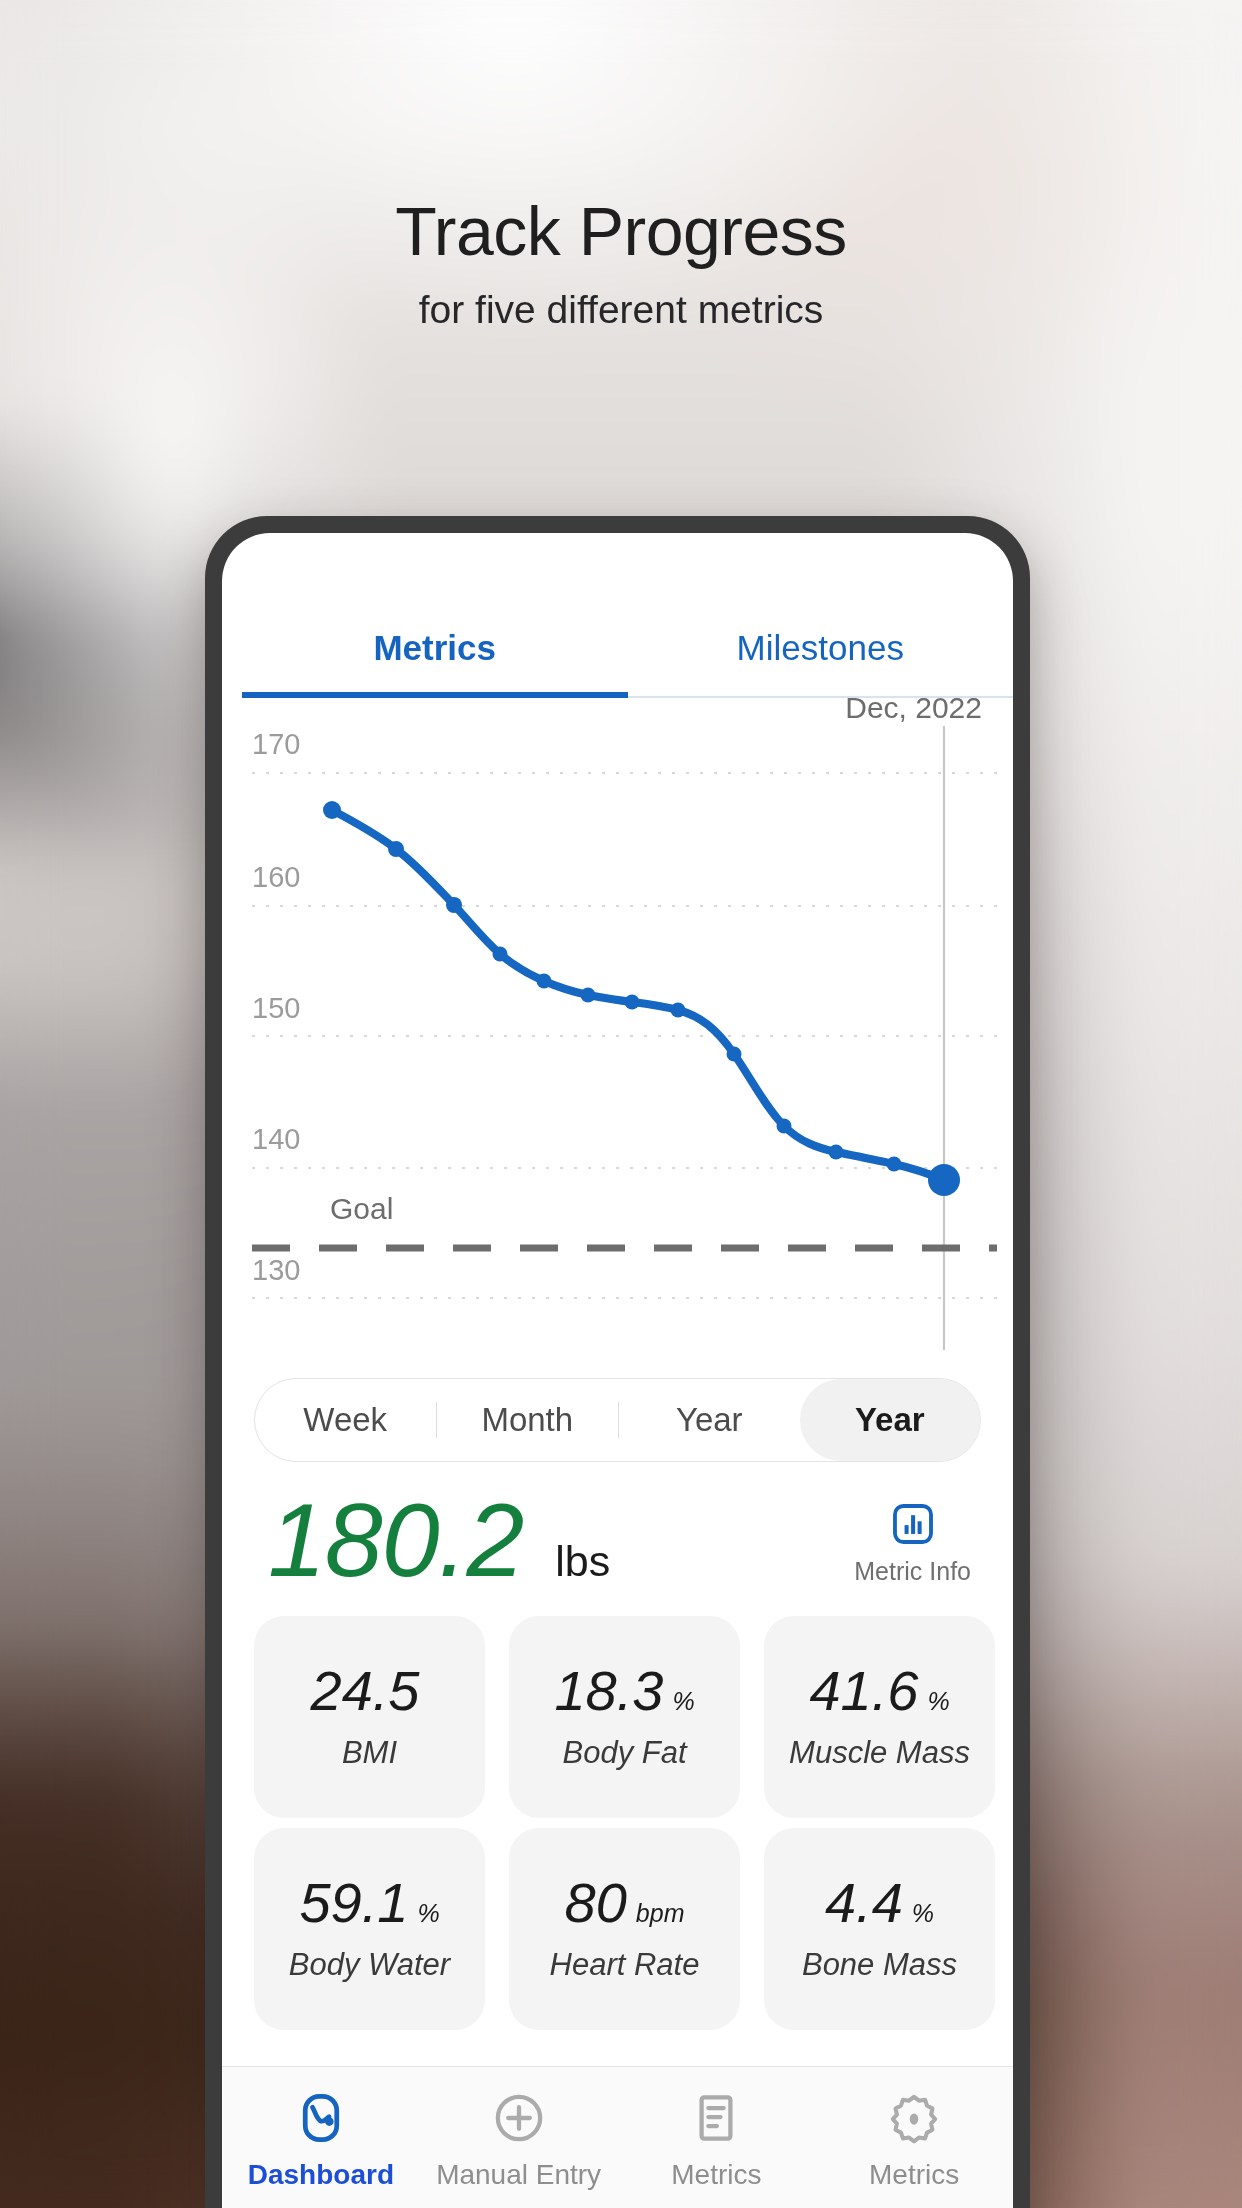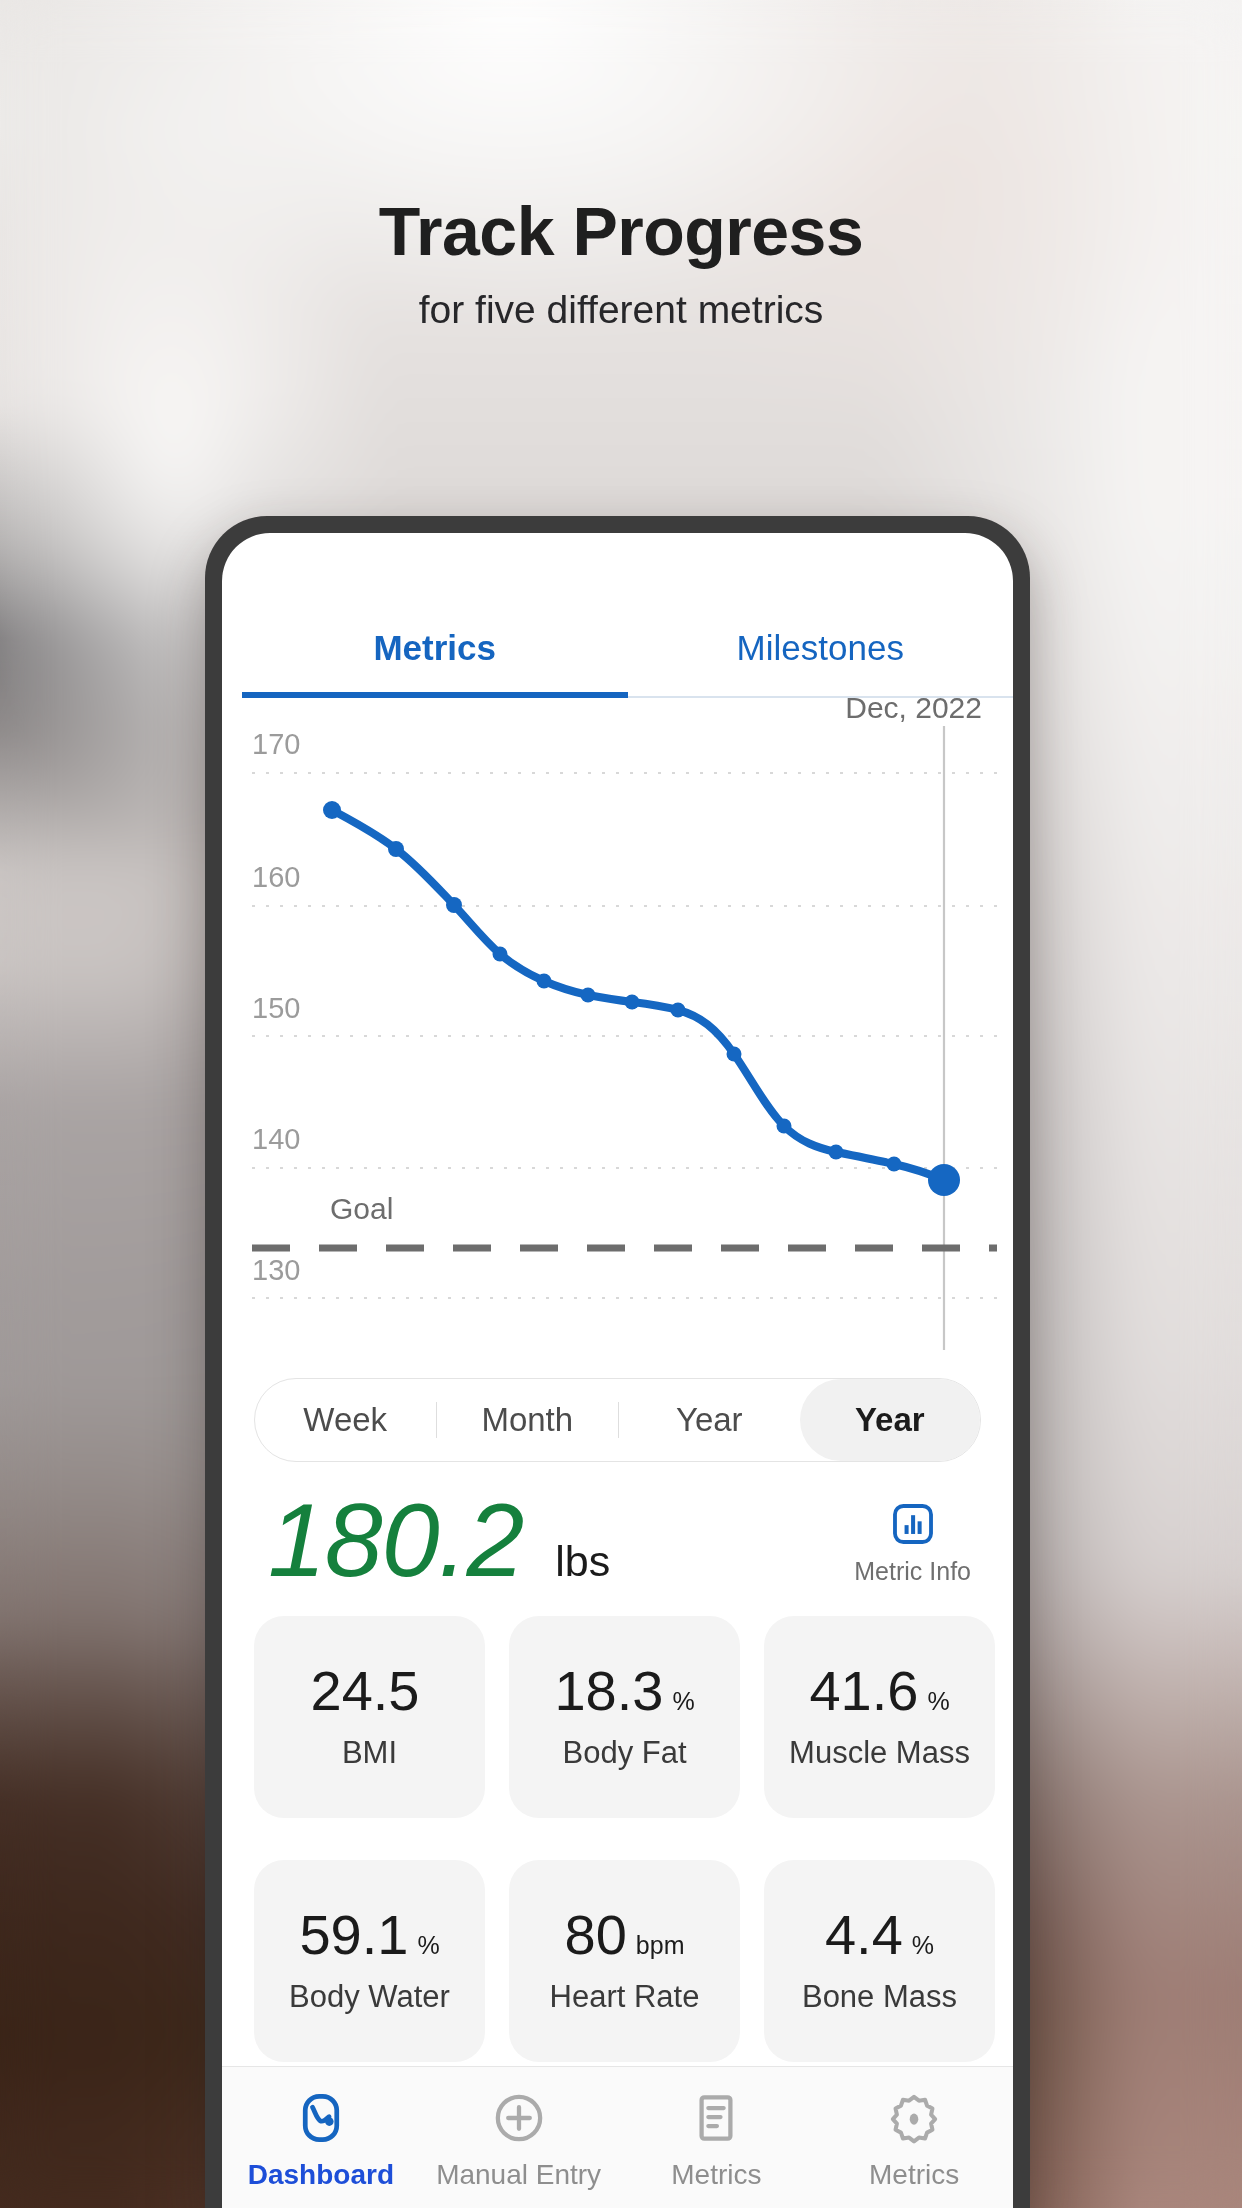--- a/index.html
+++ b/index.html
@@ -50,21 +50,21 @@
     background:
       radial-gradient(ellipse 680px 420px at 42% 4%, rgba(255,255,255,0.95), rgba(255,255,255,0) 70%),
       radial-gradient(ellipse 420px 380px at 72% 10%, rgba(236,226,222,0.8), rgba(236,226,222,0) 72%),
       radial-gradient(ellipse 300px 560px at 17% 22%, rgba(252,251,250,0.9), rgba(252,251,250,0) 70%);
   }
   .bg-blur { backdrop-filter:blur(26px); -webkit-backdrop-filter:blur(26px); }
 
   
   #heading { position:absolute; left:0; right:0; top:196px; text-align:center; }
   #title {
-    font-size:68px; font-weight:bold; color:#1f1f1f;
+    font-size:68px; font-weight:normal; color:#1f1f1f;
     letter-spacing:-0.5px; line-height:1.05;
   }
   #subtitle { font-size:39px; color:#27272a; margin-top:22px; line-height:1.1; }
 
   
   #phone {
     position:absolute; left:205px; top:516px;
     width:825px; height:1700px;
     background:#3c3c3c;
     border-radius:62px 62px 0 0;
@@ -116,21 +116,21 @@
     flex:none; display:flex; align-items:flex-end; justify-content:space-between;
     padding:26px 42px 0 46px;
   }
   #value-main { display:flex; align-items:baseline; }
   #value-num { font-size:104px; color:#15803d; line-height:1; letter-spacing:-1px;font-style:italic; }
   #value-unit { font-size:43px; color:#1b1b1b; margin-left:32px; }
   #metric-info { display:flex; flex-direction:column; align-items:center; padding-bottom:6px; }
   #metric-info-label { font-size:25px; color:#6f6f6f; margin-top:10px; }
 
   
-  #cards { flex:none; padding:24px 18px 0 32px; display:flex; flex-direction:column; gap:42px; }
+  #cards { flex:none; padding:24px 18px 0 32px; display:flex; flex-direction:column; gap:10px;font-style:italic; }
   .card-row { display:flex; gap:24px; }
   .card {
     flex:1; height:202px; background:#f4f4f4; border-radius:30px;
     display:flex; flex-direction:column; align-items:center; justify-content:center;
   }
   .card-val { display:flex; align-items:baseline; }
   .card-num { font-size:56px; color:#1b1b1b; line-height:1; }
   .card-unit { font-size:25px; color:#1b1b1b; margin-left:9px; }
   .card-label { font-size:31px; color:#3a3a3a; margin-top:16px; }
 

